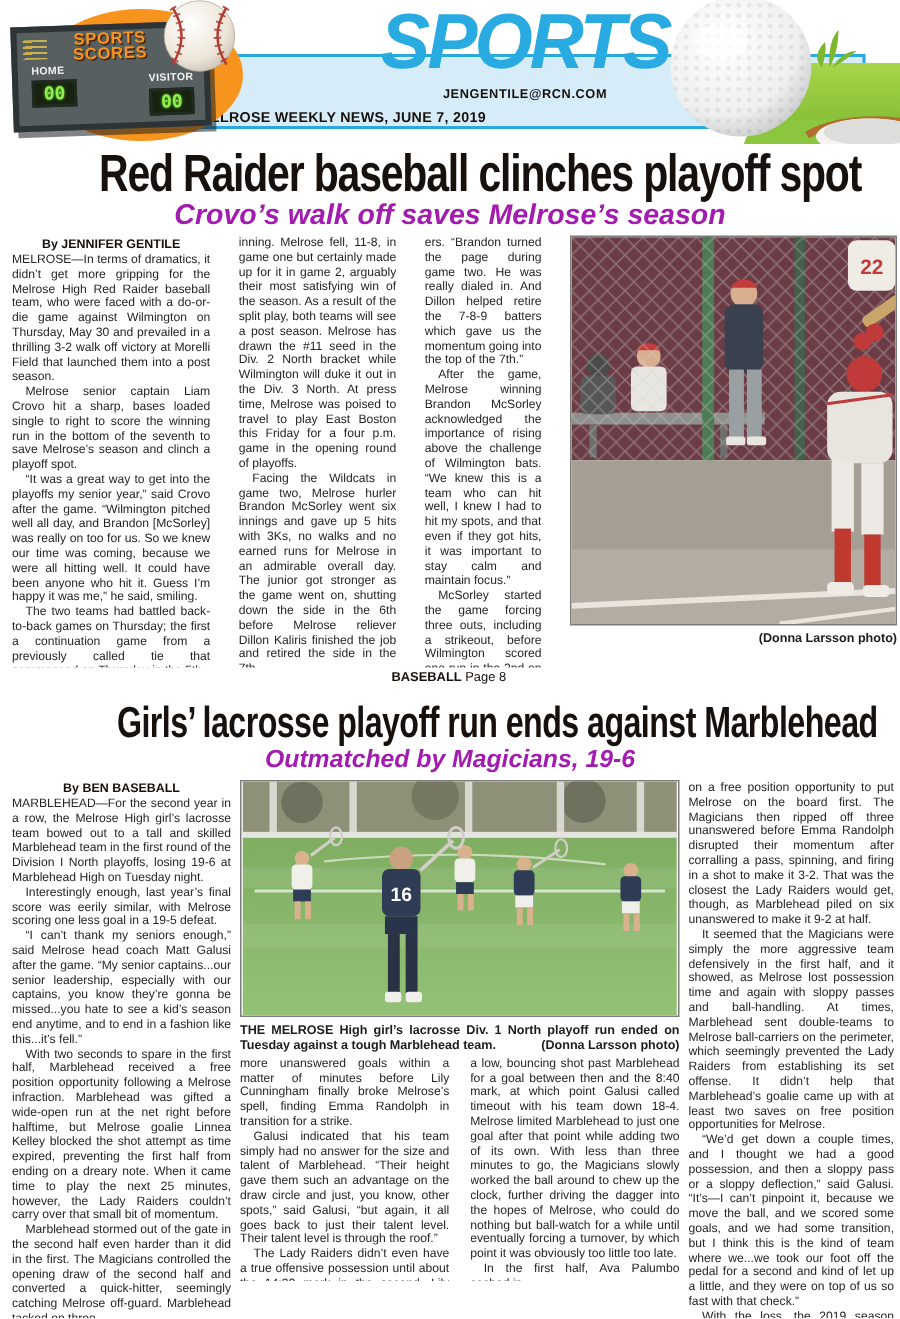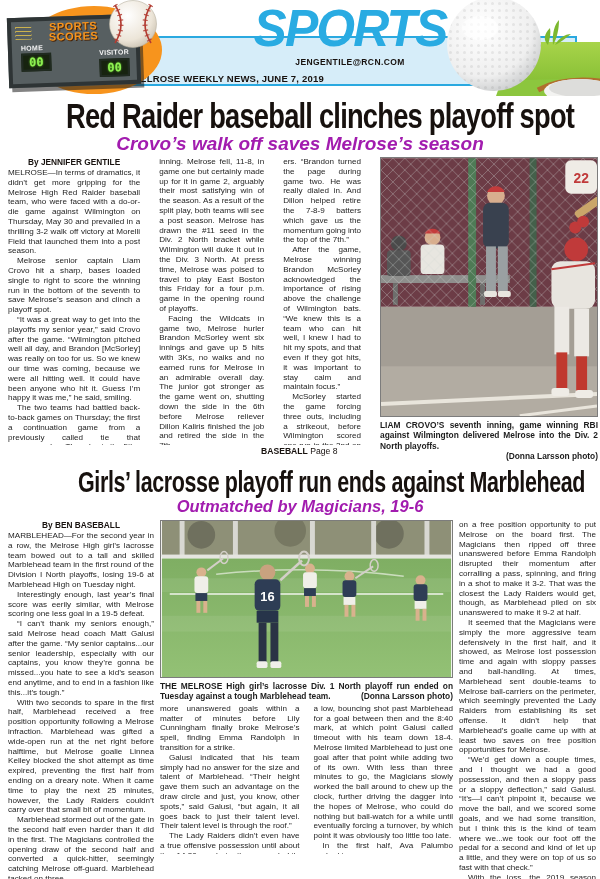--- a/index.html
+++ b/index.html
@@ -217,38 +217,37 @@
         <rect x="172" y="104" width="44" height="48" rx="9" fill="#e8e5df"></rect>
         <path d="M172 112 L216 106" stroke="#c03a3a" stroke-width="2"></path>
         <rect x="175" y="150" width="15" height="48" fill="#ece9e4"></rect>
           <rect x="195" y="152" width="15" height="48" fill="#ece9e4"></rect>
         <rect x="177" y="196" width="11" height="38" fill="#c0392f"></rect>
           <rect x="197" y="200" width="11" height="36" fill="#c0392f"></rect>
         <rect x="172" y="232" width="18" height="8" rx="3" fill="#efece6"></rect>
           <rect x="196" y="234" width="18" height="8" rx="3" fill="#efece6"></rect>
       </svg>
       <figcaption class="caption">
-        <div>LIAM CROVO’S seventh inning, game winning RBI against Wilmington delivered Melrose into the Div. 2 North playoffs.</div>
         <div class="credit">(Donna Larsson photo)</div>
       </figcaption>
     </figure>
   </section>
 
   <div class="jumpline"><span>BASEBALL</span><span class="pg"> Page 8</span></div>
 
   <h1 class="headline" id="a2-headline">Girls’ lacrosse playoff run ends against Marblehead</h1>
   <h2 class="subhead" id="a2-subhead">Outmatched by Magicians, 19-6</h2>
 
   <section class="body-row" id="a2-body">
     <div class="col" style="width:146px;height:359px">
       <div class="byline">By BEN BASEBALL</div>
       <div>
           <p class="para">MARBLEHEAD—For the second year in a row, the Melrose High girl’s lacrosse team bowed out to a tall and skilled Marblehead team in the first round of the Division I North playoffs, losing 19-6 at Marblehead High on Tuesday night.</p>
           <p class="para">Interestingly enough, last year’s final score was eerily similar, with Melrose scoring one less goal in a 19-5 defeat.</p>
-          <p class="para">“I can’t thank my seniors enough,” said Melrose head coach Matt Galusi after the game. “My senior captains...our senior leadership, especially with our captains, you know they’re gonna be missed...you hate to see a kid’s season end anytime, and to end in a fashion like this...it’s tough.”</p>
+          <p class="para">“I can’t thank my seniors enough,” said Melrose head coach Matt Galusi after the game. “My senior captains...our senior leadership, especially with our captains, you know they’re gonna be missed...you hate to see a kid’s season end anytime, and to end in a fashion like this...it’s fell.”</p>
           <p class="para">With two seconds to spare in the first half, Marblehead received a free position opportunity following a Melrose infraction. Marblehead was gifted a wide-open run at the net right before halftime, but Melrose goalie Linnea Kelley blocked the shot attempt as time expired, preventing the first half from ending on a dreary note. When it came time to play the next 25 minutes, however, the Lady Raiders couldn’t carry over that small bit of momentum.</p>
           <p class="para">Marblehead stormed out of the gate in the second half even harder than it did in the first. The Magicians controlled the opening draw of the second half and converted a quick-hitter, seemingly catching Melrose off-guard. Marblehead tacked on three</p>
         </div>
     </div>
 
     <div style="width:293px">
       <svg class="photo-frame" width="293" height="158" viewBox="0 0 293 158">
         <defs>
           <linearGradient id="field" x1="0" y1="0" x2="0" y2="1">
             <stop offset="0%" stop-color="#7fae63"></stop>

